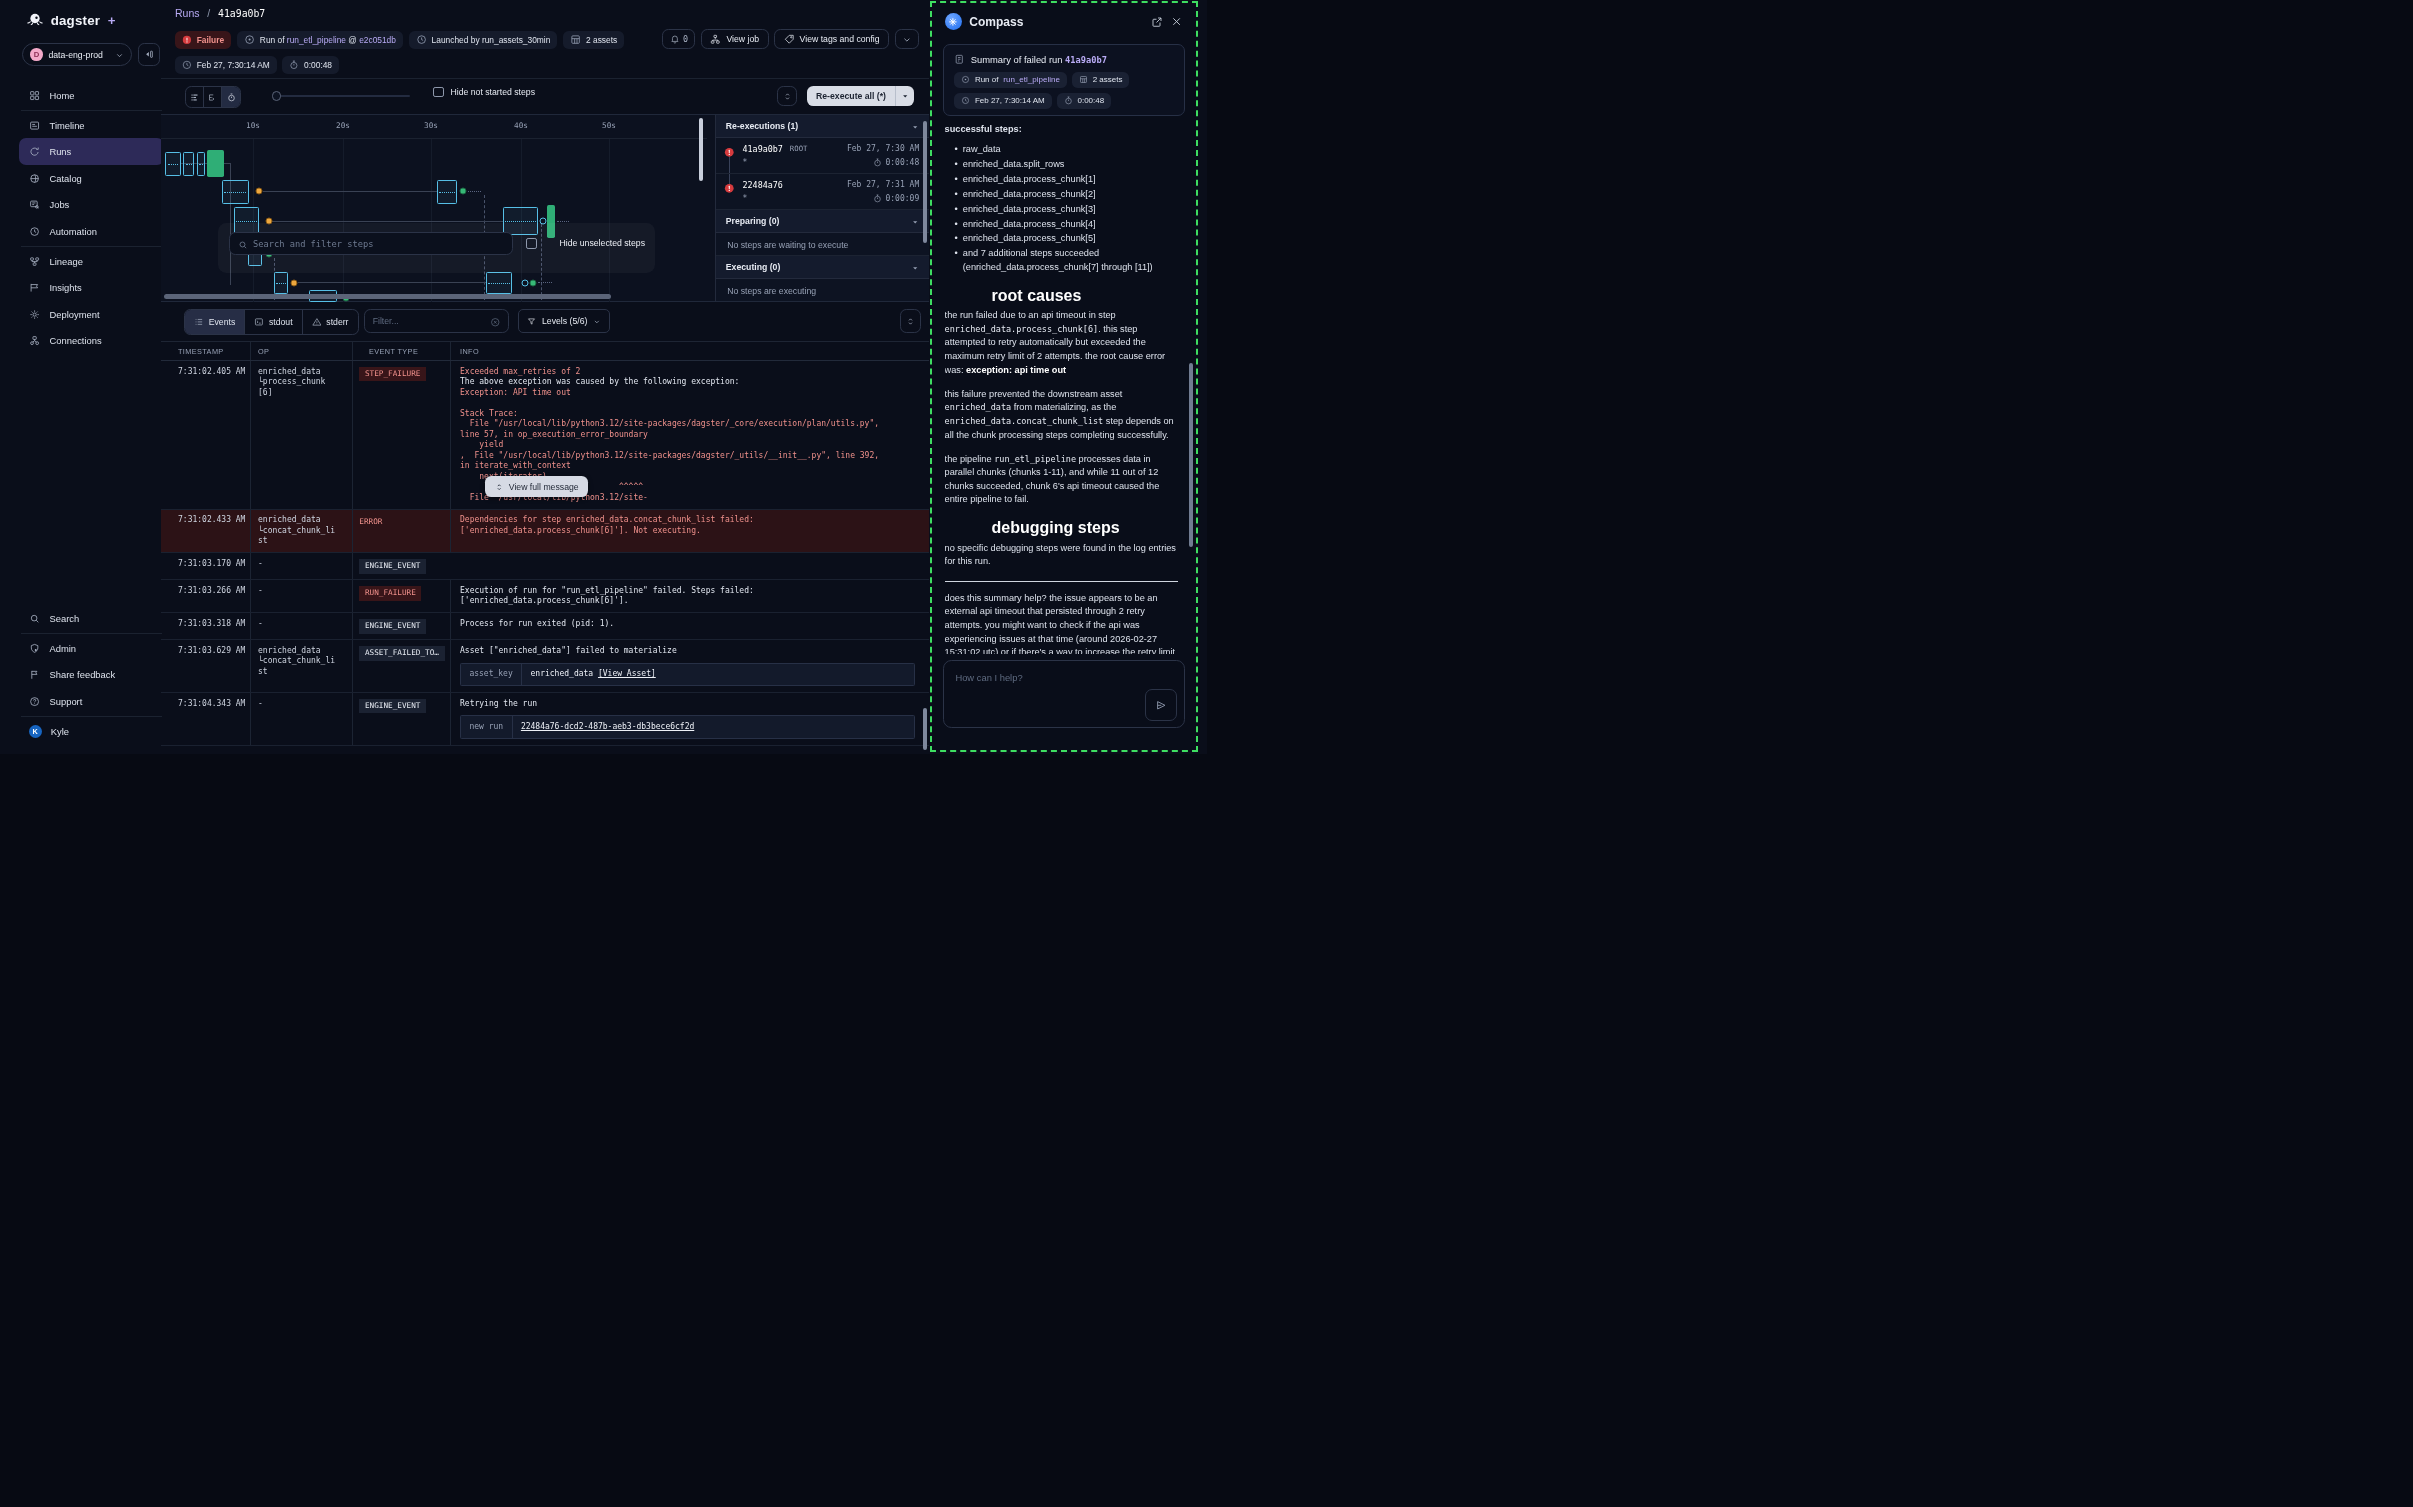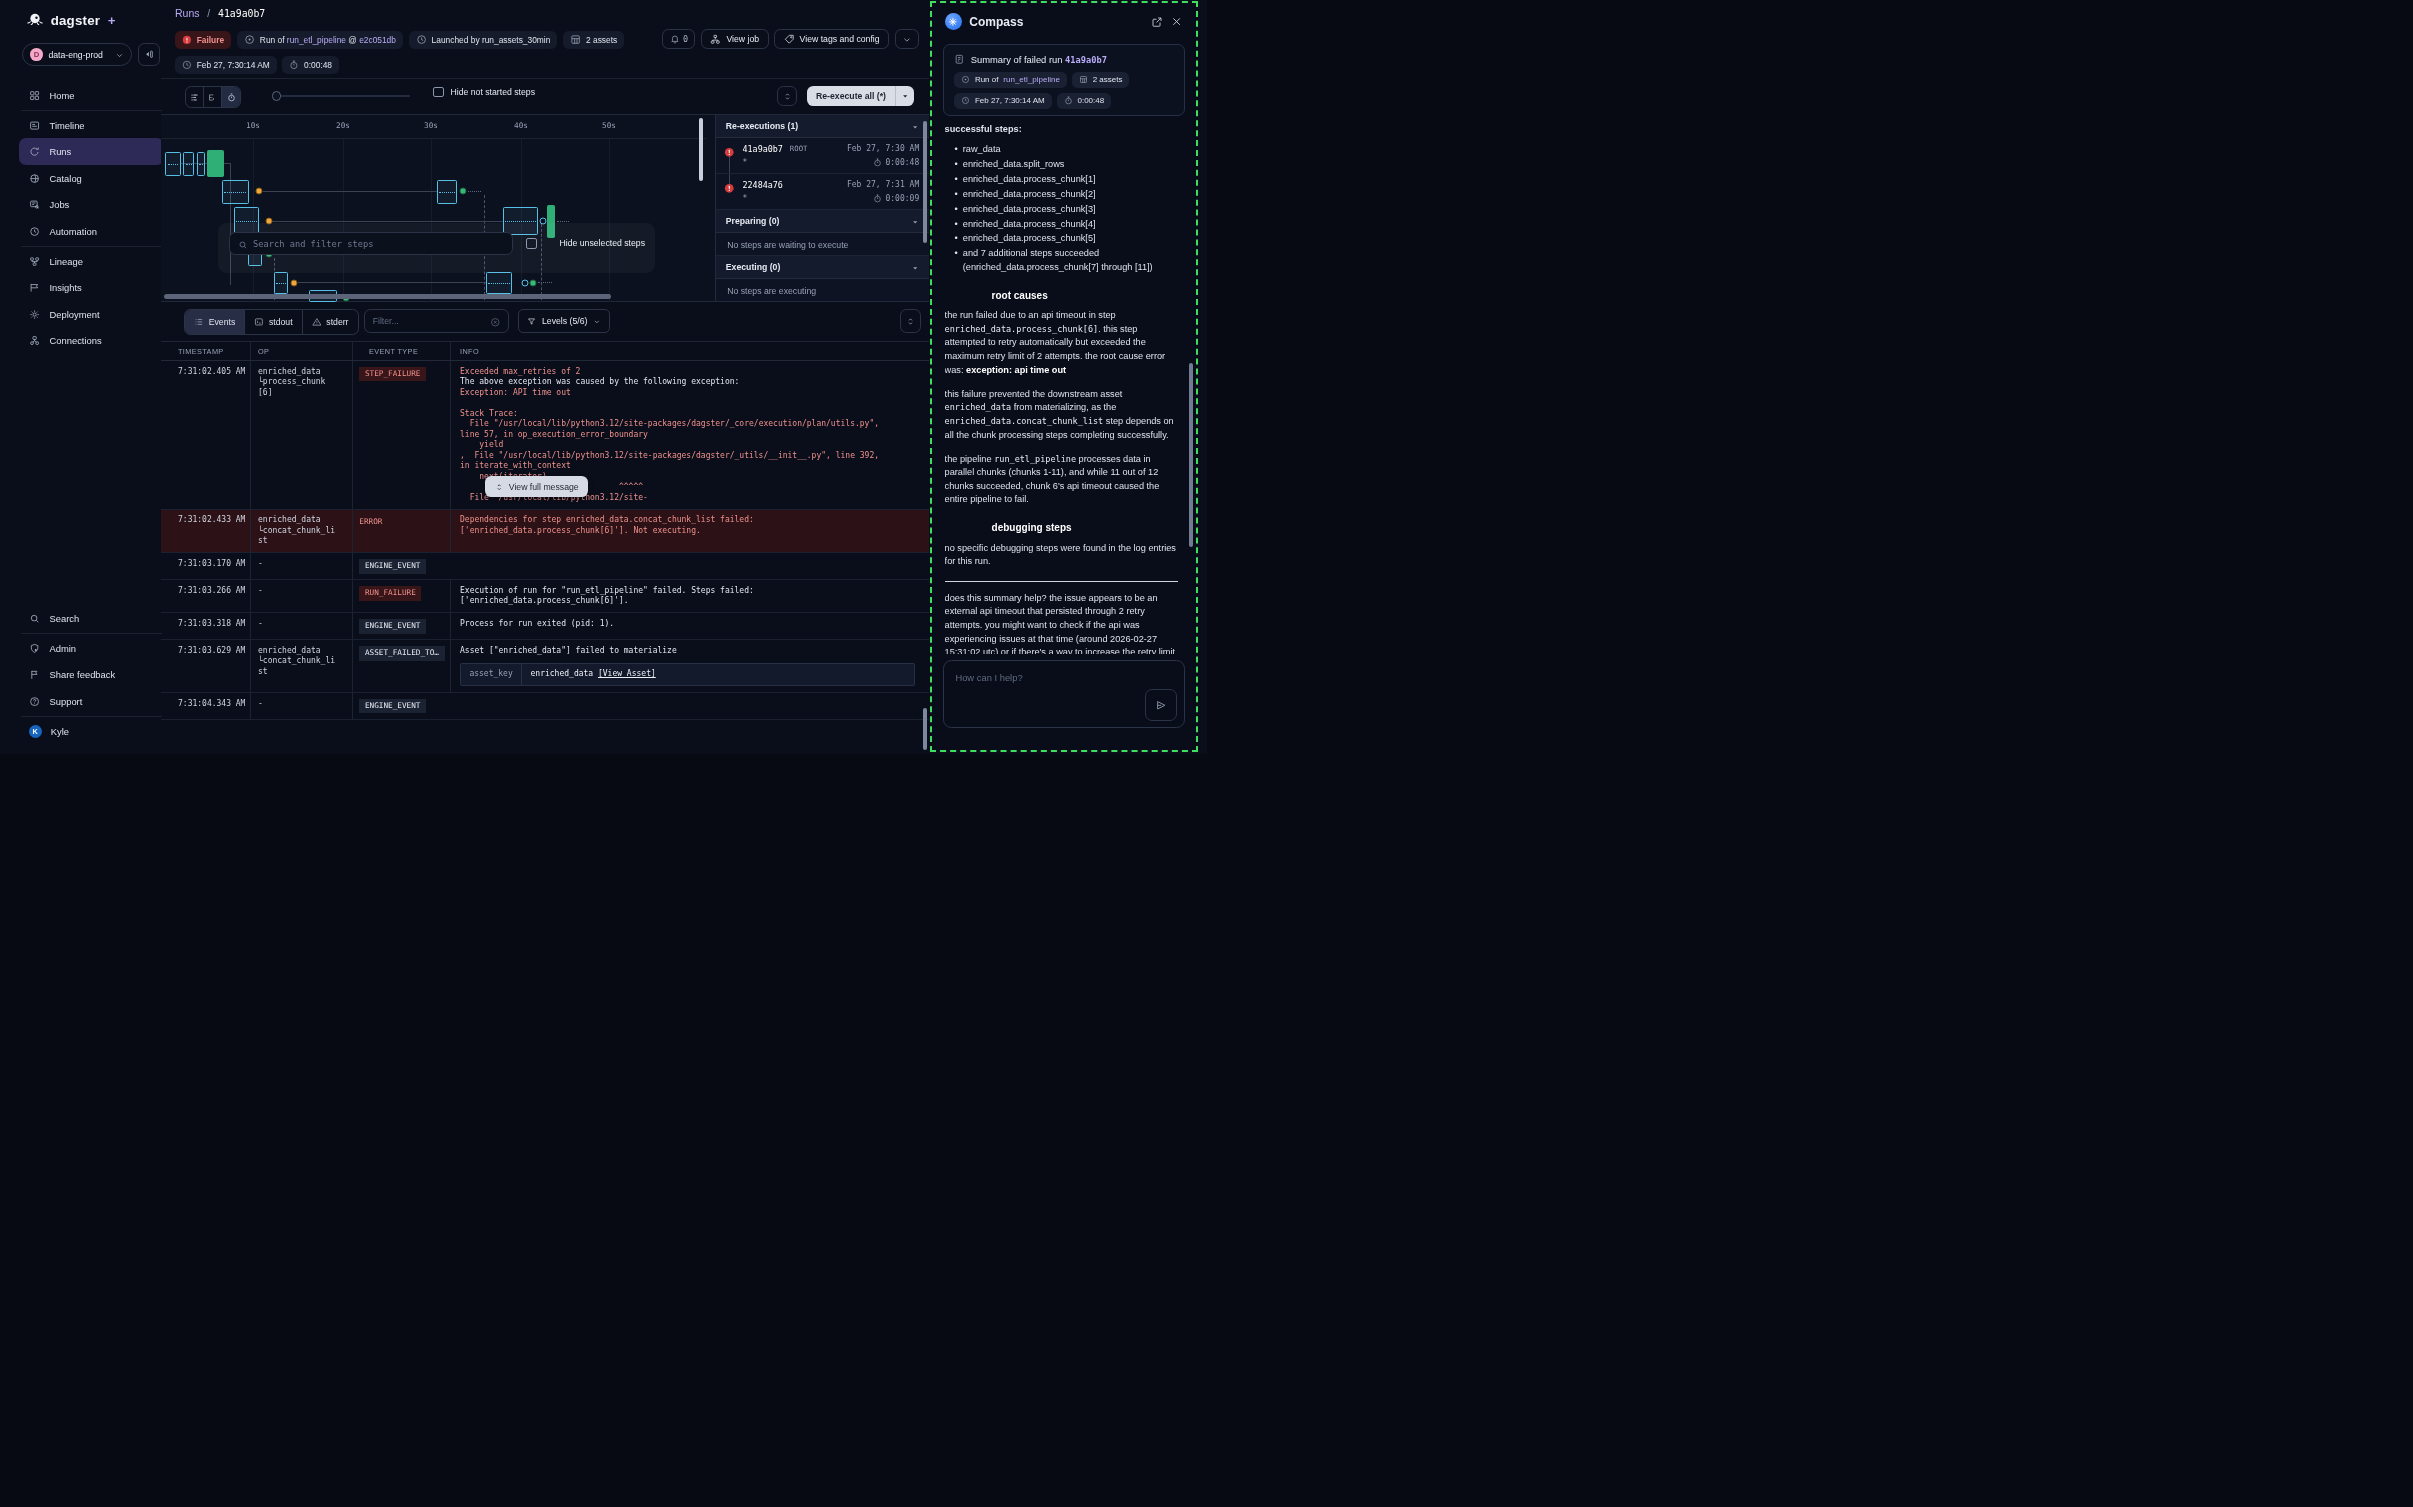--- a/index.html
+++ b/index.html
@@ -146,21 +146,21 @@
   #ccard .crow1{display:flex;align-items:center;gap:6.3px;font-size:9.4px;}
   #ccard .crow1 .cicon{color:#97a1b5;display:flex;}
   #ccard .runid{font-family:var(--mono);font-size:8.7px;color:var(--lav);font-weight:700;}
   #cpills{display:flex;flex-wrap:wrap;gap:4.9px;margin-top:7px;}
   #cpills .pill{height:16px;background:#1a2133;font-size:8px;}
   #cbody{position:absolute;left:12.6px;right:18px;top:120px;height:531px;overflow:hidden;font-size:9.2px;line-height:13.6px;color:#dde2ec;}
   #cbody .clabel{font-weight:700;margin-bottom:5.6px;}
   #cbody ul{list-style:none;margin:0 0 9.8px 9.8px;}
   #cbody li{padding-left:8.4px;position:relative;margin-bottom:1.4px;}
   #cbody li:before{content:"•";position:absolute;left:0;color:#dde2ec;}
-  #cbody h3{font-size:10px;font-weight:700;margin:14px 0 7px;color:#fff;padding-left:47px;}
+  #cbody h3{font-size:16px;font-weight:700;margin:14px 0 7px;color:#fff;padding-left:47px;}
   #cbody p{margin-bottom:10.5px;}
   #cbody .code{font-family:var(--mono);font-size:8.5px;color:#e7ebf3;}
   #cbody .b{font-weight:700;color:#fff;}
   #cbody .cdivider{height:0.7px;background:#cfd5df;margin:12.6px 0 9.8px;}
   #cchat{position:absolute;left:11.2px;right:11.2px;bottom:22.3px;height:68px;border:0.7px solid #2b3347;border-radius:8.4px;}
   #cchat .ph{position:absolute;left:11.2px;top:10.5px;font-size:9.4px;color:#5f6b80;}
   #csend{position:absolute;right:7px;bottom:6.3px;width:32px;height:32px;border:0.7px solid #2b3347;border-radius:7px;display:flex;align-items:center;justify-content:center;color:#8a94a8;cursor:pointer;}
   #c-sb{position:absolute;right:2.8px;top:360px;width:4.2px;height:184px;background:#717c92;border-radius:2.1px;}
 </style>
 </head>
@@ -778,20 +778,27 @@
             <span class="mv"><span>enriched_data </span><span class="mlink">[View Asset]</span></span>
           </div>
         </div>
       </div>
       <div class="lrow">
         <div class="c-ts">7:31:04.343 AM</div>
         <div class="c-op colsep">
           <span class="opl">-</span>
         </div>
         <div class="c-ev colsep"><span class="badge neutral">ENGINE_EVENT</span></div>
+        <div class="c-info colsep">
+          <span class="iline norm">Retrying the run</span>
+          <div class="meta">
+            <span class="mk">new run</span>
+            <span class="mv"><span></span><span class="mlink">22484a76-dcd2-487b-aeb3-db3bece6cf2d</span></span>
+          </div>
+        </div>
       </div>
     </div>
   <div id="viewfull">
     <span><svg class="ic" width="8.4" height="8.4" viewBox="0 0 24 24" fill="none" stroke="currentColor" stroke-width="2.4">
           <polyline points="8,9 12,5 16,9"></polyline>
           <polyline points="8,15 12,19 16,15"></polyline>
         </svg></span>
     <span>View full message</span>
   </div>
   <div id="log-sb"></div>

